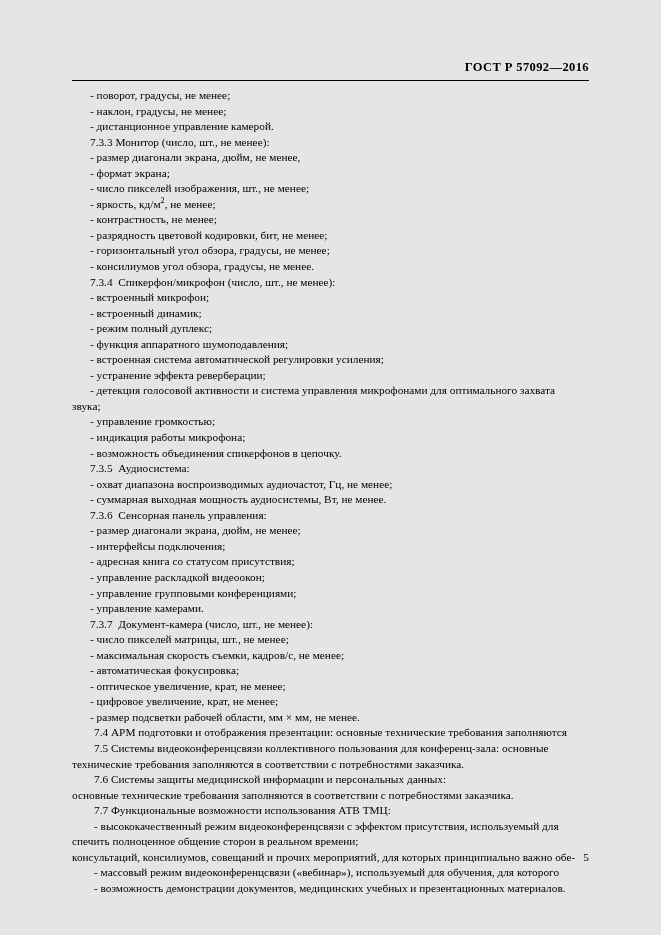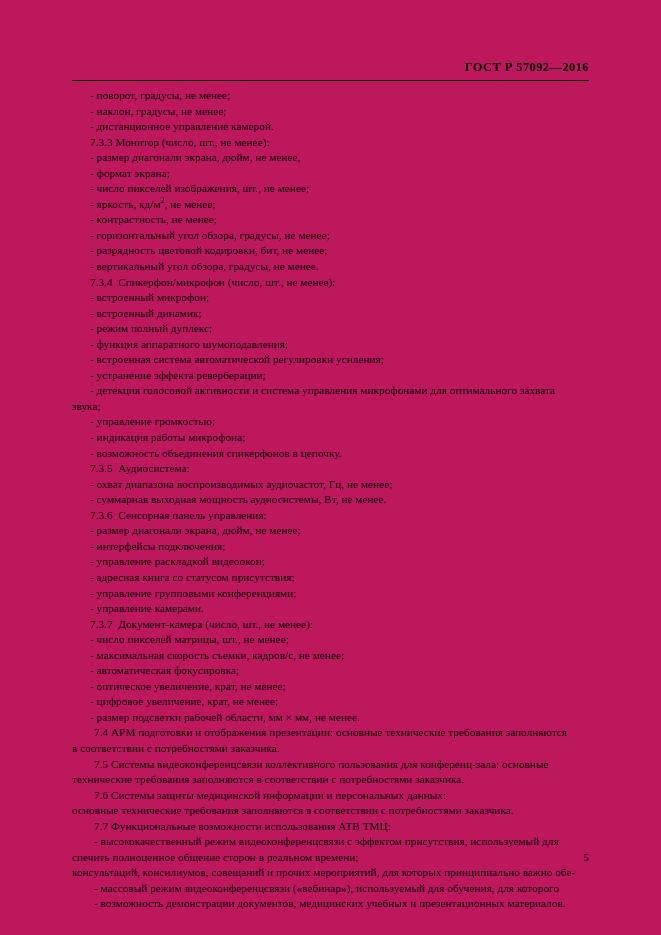--- a/index.html
+++ b/index.html
@@ -12,21 +12,21 @@
     height: 935px;
     font-family: "Liberation Serif", serif;
     color: #000000;
   }
   .page {
     position: relative;
     width: 661px;
     height: 935px;
     box-sizing: border-box;
     padding: 0;
-    background: #be185d;
+    background: #e5e5e5;
   }
   .header {
     position: absolute;
     top: 60px;
     right: 72px;
     font-family: "Liberation Serif", serif;
     font-size: 12.5px;
     font-weight: bold;
     letter-spacing: 0.4px;
     white-space: nowrap;
@@ -91,56 +91,55 @@
     <div id="lines-container">
         <div class="line ind1">- поворот, градусы, не менее;</div>
         <div class="line ind1">- наклон, градусы, не менее;</div>
         <div class="line ind1">- дистанционное управление камерой.</div>
         <div class="line ind1">7.3.3 Монитор (число, шт., не менее):</div>
         <div class="line ind1">- размер диагонали экрана, дюйм, не менее,</div>
         <div class="line ind1">- формат экрана;</div>
         <div class="line ind1">- число пикселей изображения, шт., не менее;</div>
         <div class="line ind1">- яркость, кд/м<sup>2</sup>, не менее;</div>
         <div class="line ind1">- контрастность, не менее;</div>
+        <div class="line ind1">- разрядность цветовой кодировки, бит, не менее;</div>
         <div class="line ind1">- горизонтальный угол обзора, градусы, не менее;</div>
-        <div class="line ind1">- разрядность цветовой кодировки, бит, не менее;</div>
-        <div class="line ind1">- вертикальный угол обзора, градусы, не менее.</div>
+        <div class="line ind1">- консилиумов угол обзора, градусы, не менее.</div>
         <div class="line ind1">7.3.4  Спикерфон/микрофон (число, шт., не менее):</div>
         <div class="line ind1">- встроенный микрофон;</div>
         <div class="line ind1">- встроенный динамик;</div>
         <div class="line ind1">- режим полный дуплекс;</div>
         <div class="line ind1">- функция аппаратного шумоподавления;</div>
         <div class="line ind1">- встроенная система автоматической регулировки усиления;</div>
         <div class="line ind1">- устранение эффекта реверберации;</div>
         <div class="line ind1">- детекция голосовой активности и система управления микрофонами для оптимального захвата</div>
         <div class="line ind0">звука;</div>
         <div class="line ind1">- управление громкостью;</div>
         <div class="line ind1">- индикация работы микрофона;</div>
         <div class="line ind1">- возможность объединения спикерфонов в цепочку.</div>
         <div class="line ind1">7.3.5  Аудиосистема:</div>
         <div class="line ind1">- охват диапазона воспроизводимых аудиочастот, Гц, не менее;</div>
         <div class="line ind1">- суммарная выходная мощность аудиосистемы, Вт, не менее.</div>
         <div class="line ind1">7.3.6  Сенсорная панель управления:</div>
         <div class="line ind1">- размер диагонали экрана, дюйм, не менее;</div>
         <div class="line ind1">- интерфейсы подключения;</div>
+        <div class="line ind1">- адресная книга со статусом присутствия;</div>
         <div class="line ind1">- управление раскладкой видеоокон;</div>
-        <div class="line ind1">- адресная книга со статусом присутствия;</div>
         <div class="line ind1">- управление групповыми конференциями;</div>
         <div class="line ind1">- управление камерами.</div>
         <div class="line ind1">7.3.7  Документ-камера (число, шт., не менее):</div>
         <div class="line ind1">- число пикселей матрицы, шт., не менее;</div>
         <div class="line ind1">- максимальная скорость съемки, кадров/с, не менее;</div>
         <div class="line ind1">- автоматическая фокусировка;</div>
         <div class="line ind1">- оптическое увеличение, крат, не менее;</div>
         <div class="line ind1">- цифровое увеличение, крат, не менее;</div>
         <div class="line ind1">- размер подсветки рабочей области, мм × мм, не менее.</div>
       </div>
     <div id="paras-container">
         <div class="para">7.4  АРМ подготовки и отображения презентации: основные технические требования заполняются</div>
-        <div class="para-noind">в соответствии с потребностями заказчика.</div>
         <div class="para">7.5  Системы видеоконференцсвязи коллективного пользования для конференц-зала: основные</div>
         <div class="para-noind">технические требования заполняются в соответствии с потребностями заказчика.</div>
         <div class="para">7.6  Системы защиты медицинской информации и персональных данных:</div>
         <div class="para-noind">основные технические требования заполняются в соответствии с потребностями заказчика.</div>
         <div class="para">7.7  Функциональные возможности использования АТВ ТМЦ:</div>
         <div class="para">- высококачественный режим видеоконференцсвязи с эффектом присутствия, используемый для</div>
         <div class="para-noind">спечить полноценное общение сторон в реальном времени;</div>
         <div class="para-noind">консультаций, консилиумов, совещаний и прочих мероприятий, для которых принципиально важно обе-</div>
         <div class="para">- массовый режим видеоконференцсвязи («вебинар»), используемый для обучения, для которого</div>
         <div class="para">- возможность демонстрации документов, медицинских учебных и презентационных материалов.</div>

